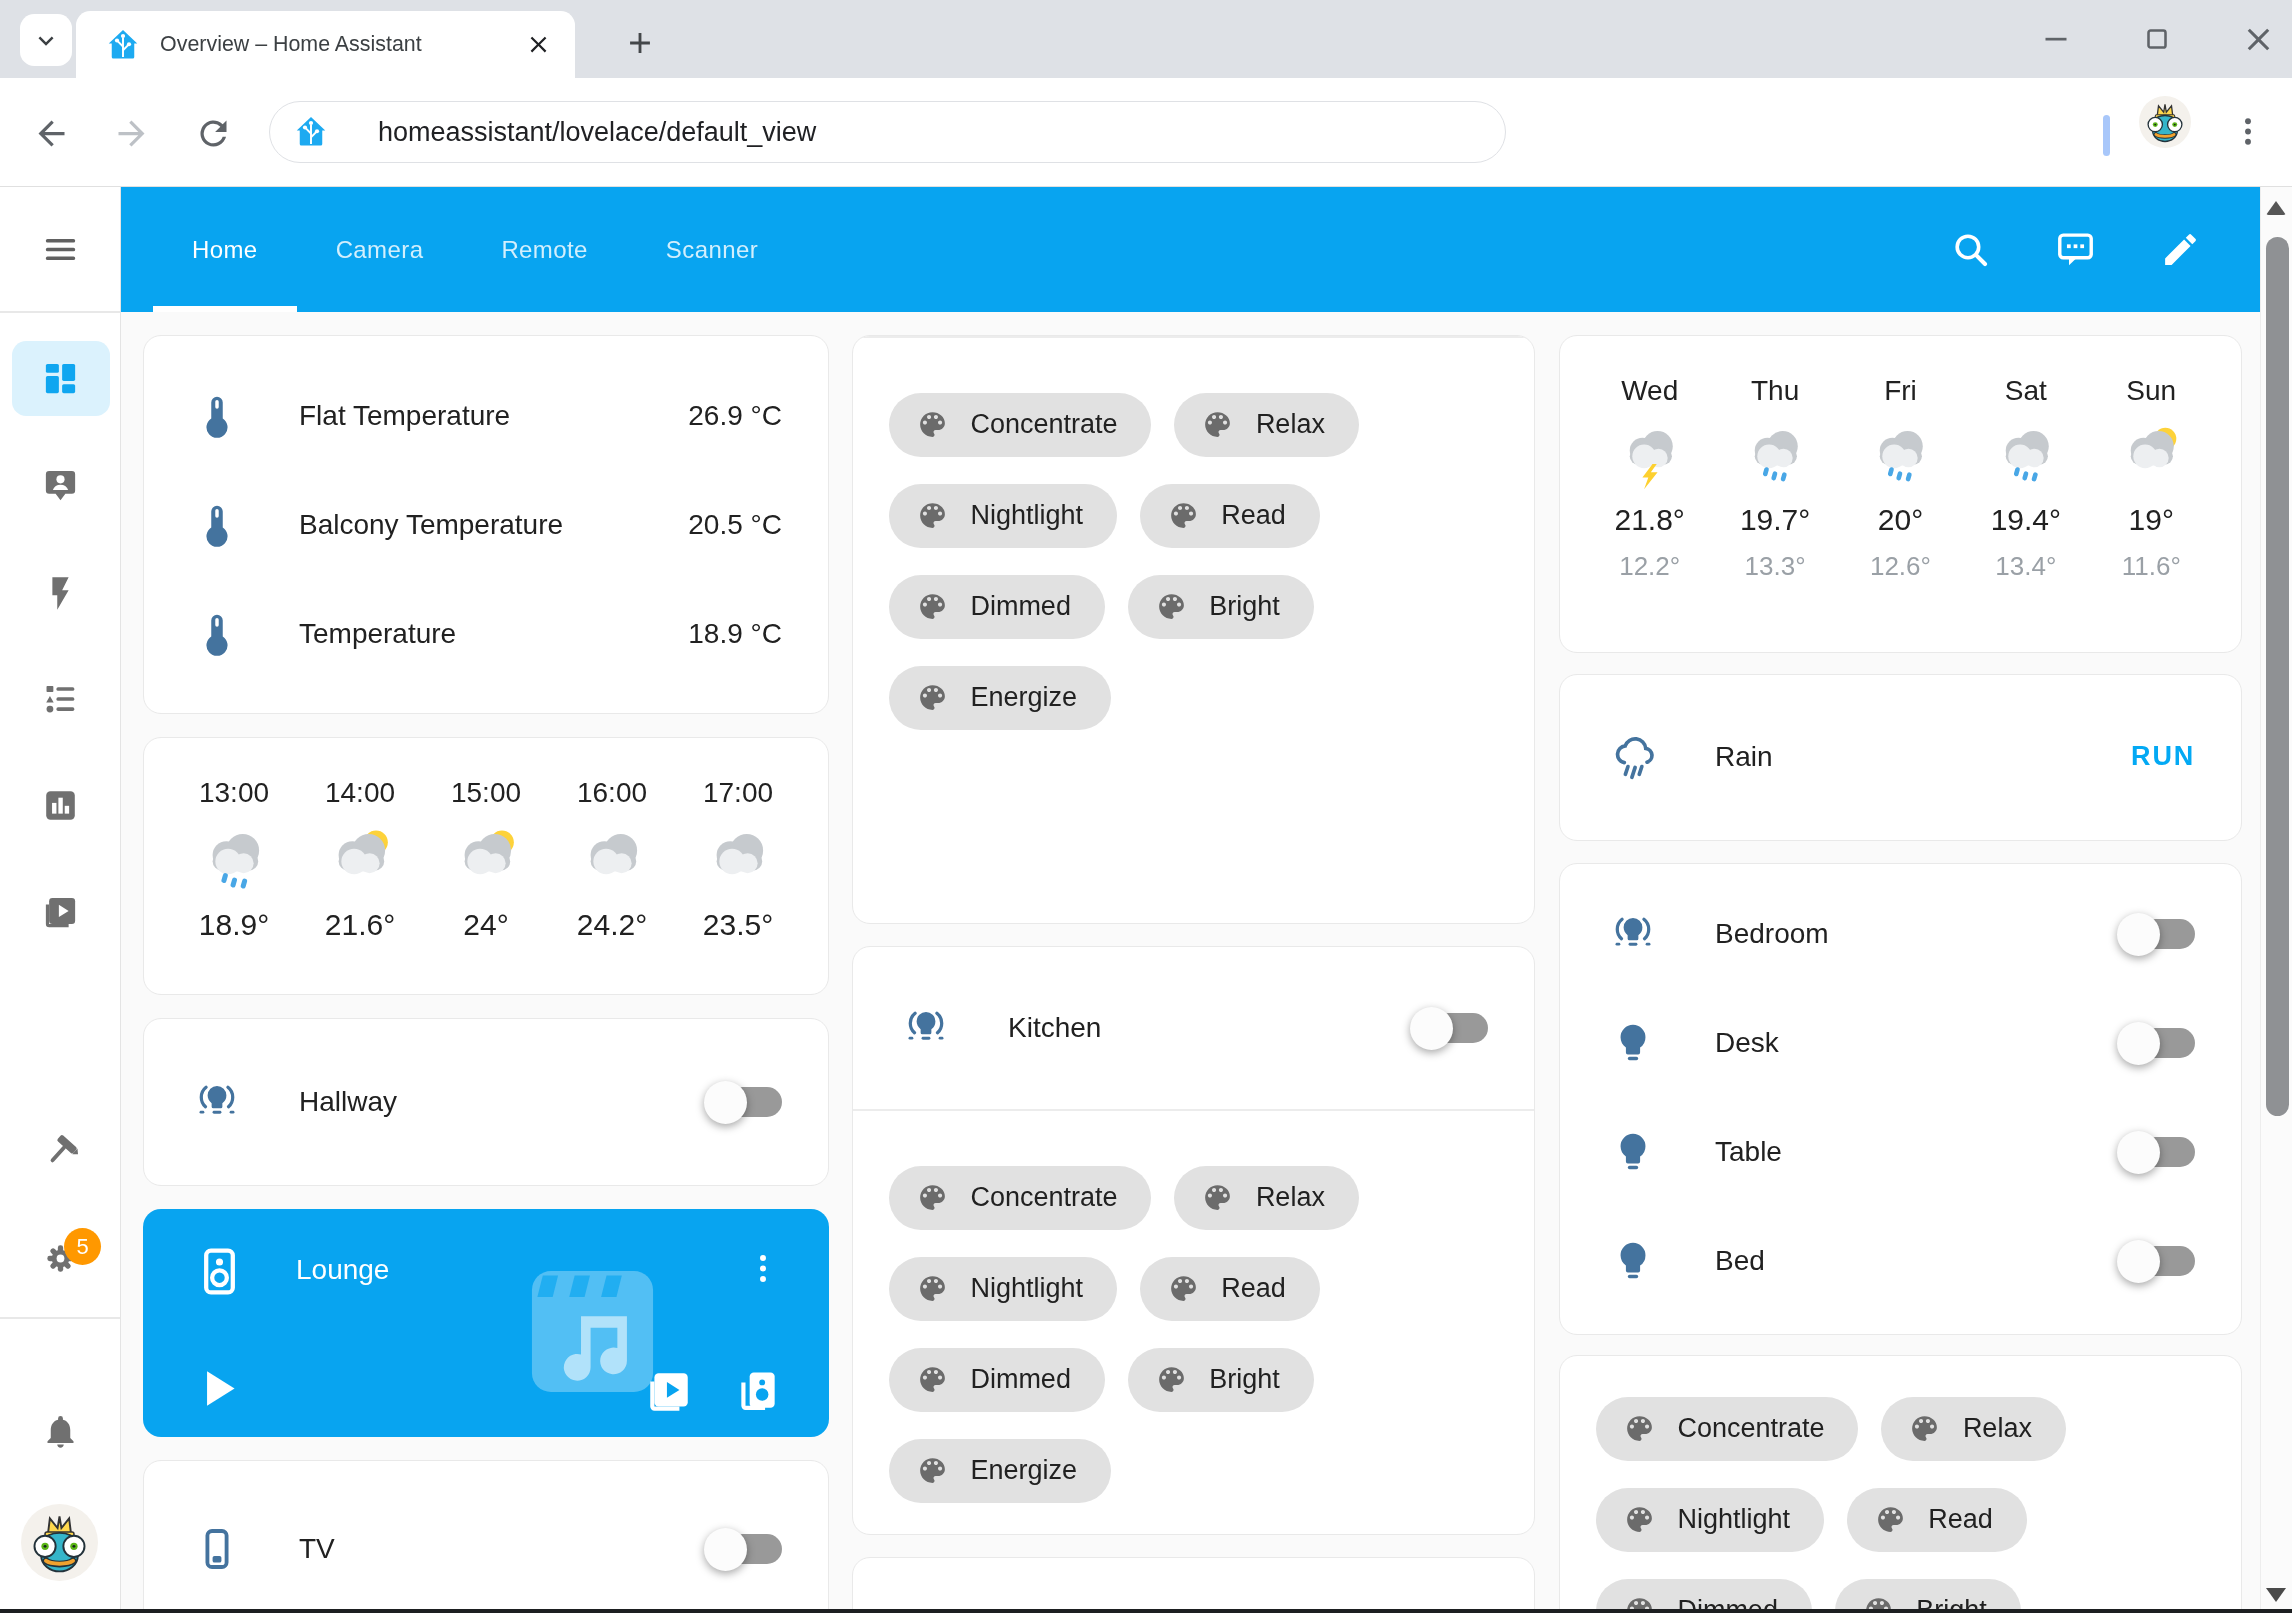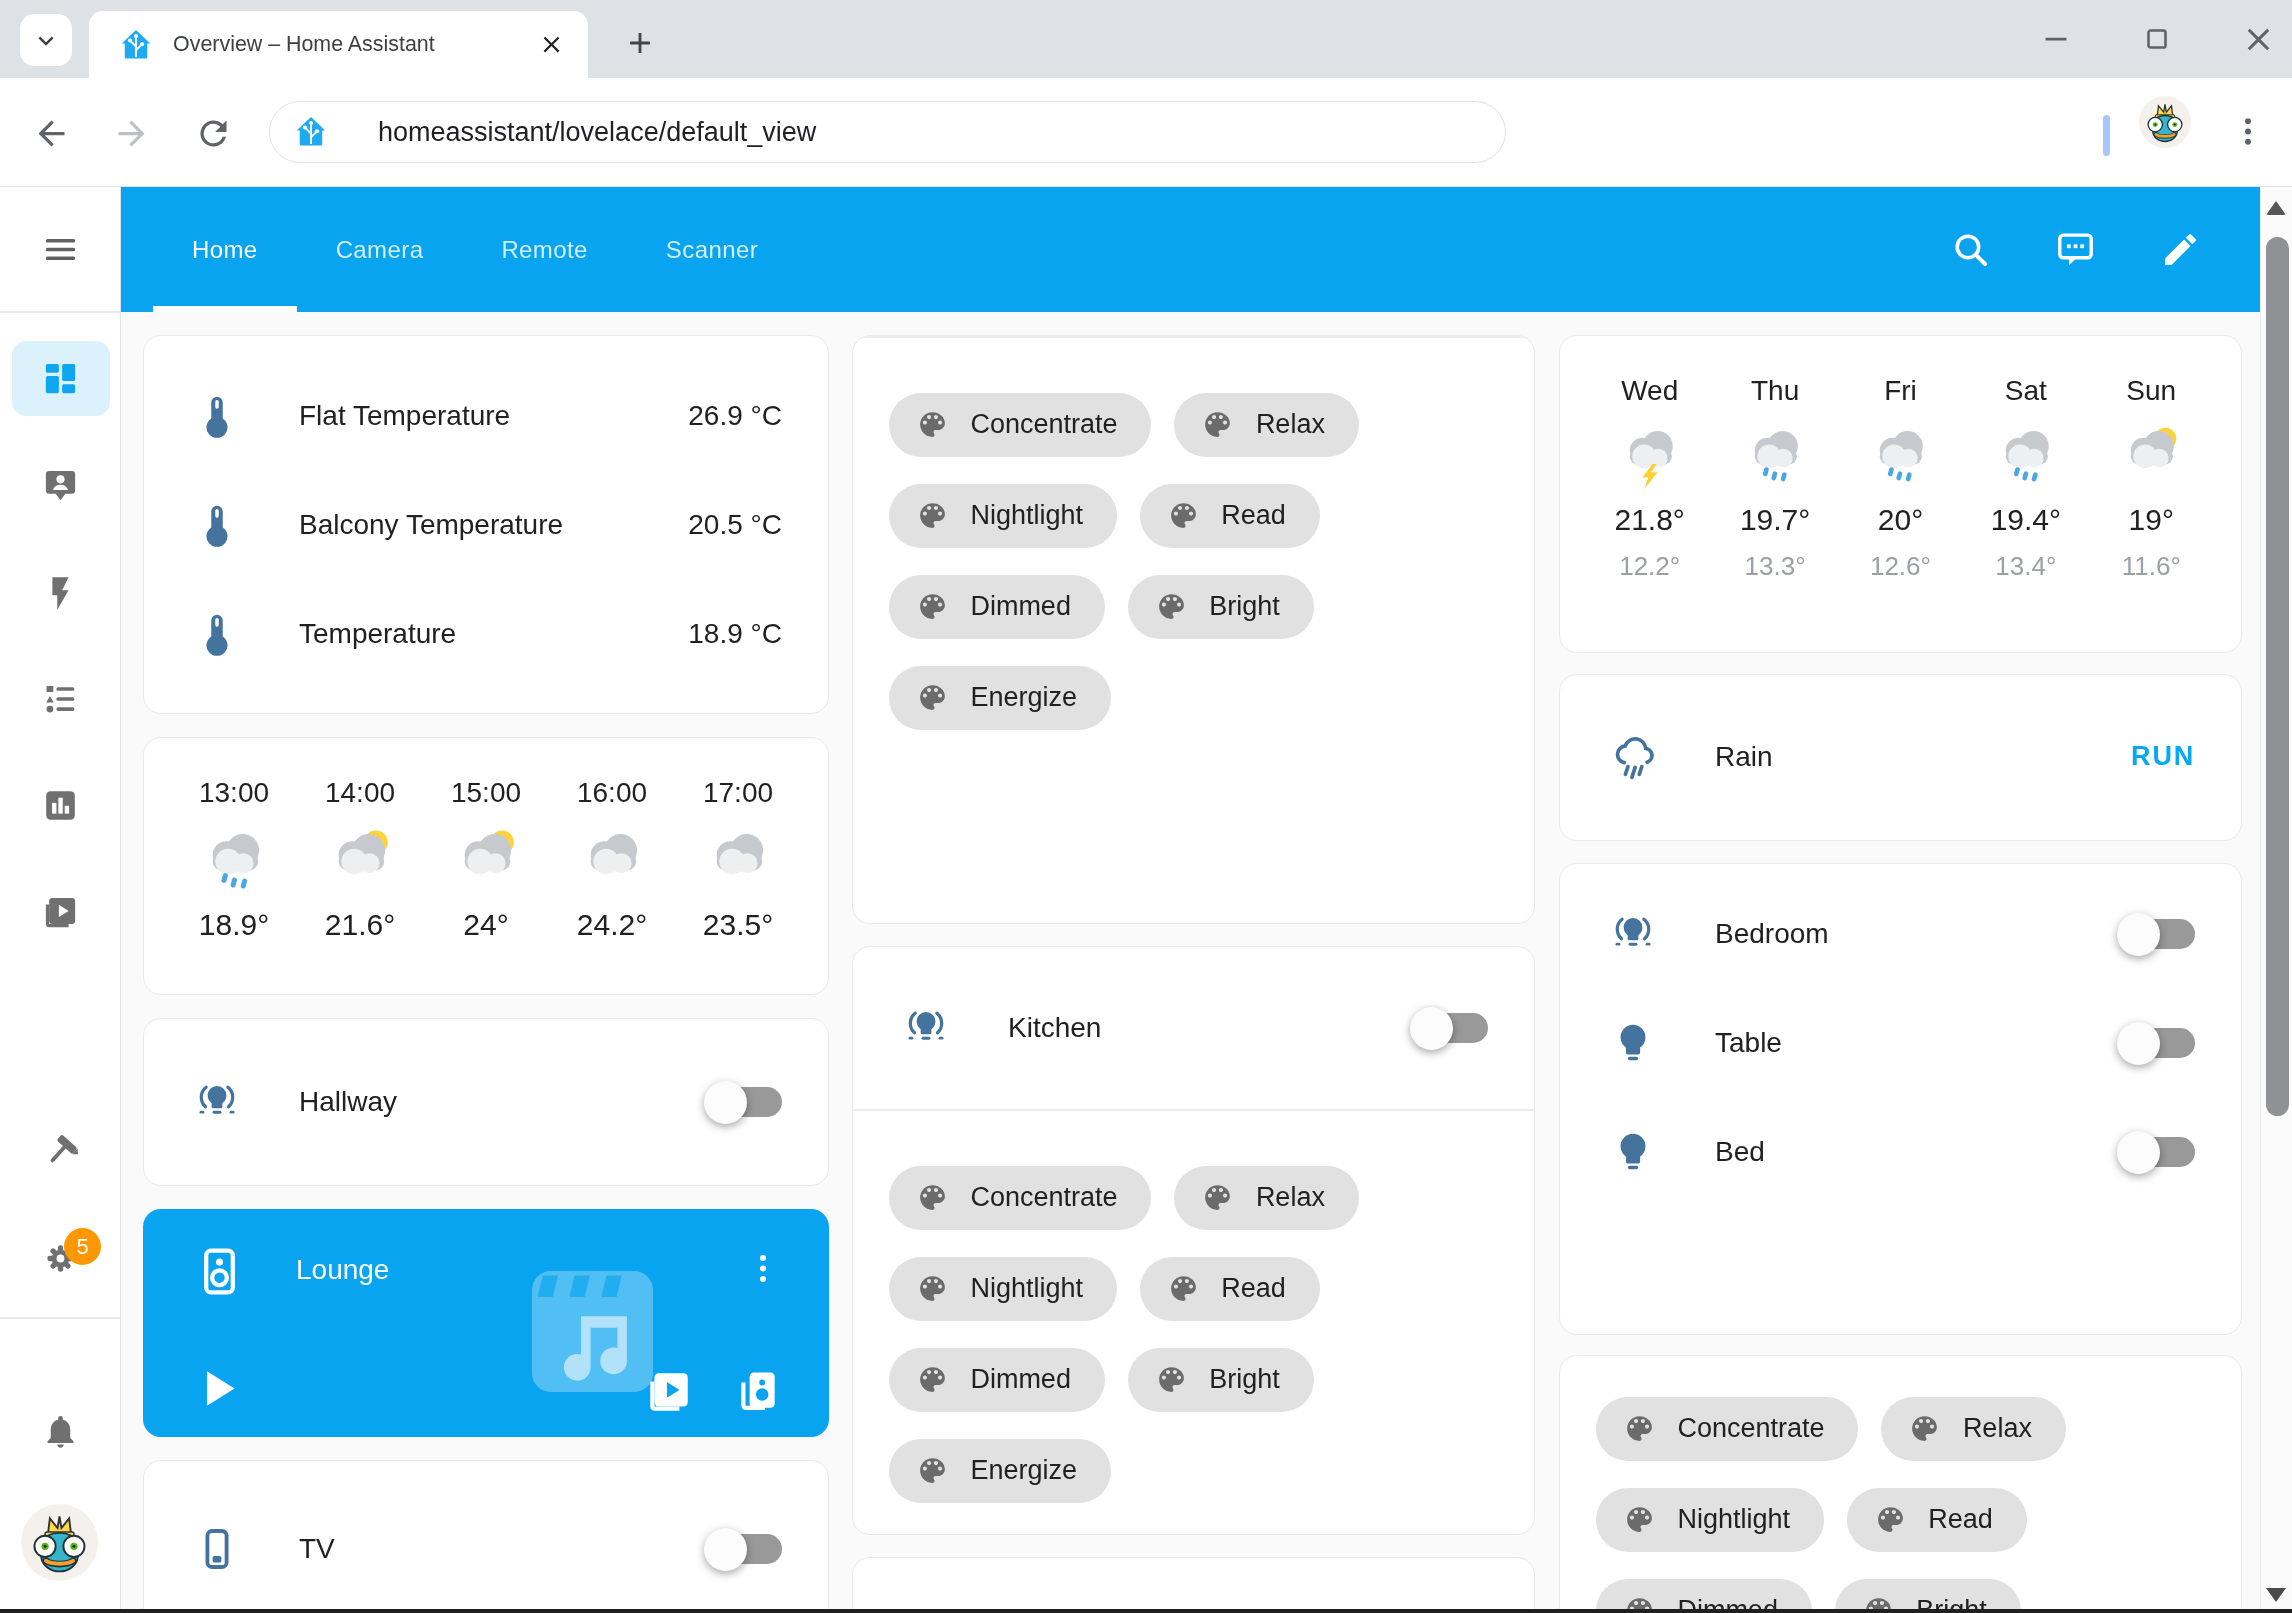--- a/index.html
+++ b/index.html
@@ -4,21 +4,21 @@
 <style>
   * { margin:0; padding:0; box-sizing:border-box; }
   html,body { width:2293px; height:1614px; overflow:hidden; background:#dee1e6;
     font-family:"Liberation Sans", sans-serif; }
   svg { display:block; }
 
   
   .tabstrip { position:absolute; top:0; left:0; right:0; height:78px; background:#dee1e6; }
   .tab-chevron { position:absolute; left:19.6px; top:14.3px; width:52px; height:52px; background:#fff;
     border-radius:14.3px; display:flex; align-items:center; justify-content:center; color:#3c4043; cursor:pointer;}
-  .btab { position:absolute; left:89px; top:10.7px; width:499px; height:68px; background:#fff;
+  .btab { position:absolute; left:76px; top:10.7px; width:499px; height:68px; background:#fff;
     border-radius:14.3px 14.3px 0 0; display:flex; align-items:center; }
   .btab .halogo { width:36px; height:36px; margin-left:28.5px; }
   .btab-title { margin-left:19.6px; font-size:21.4px; color:#3c4043; white-space:nowrap; }
   .tab-close { margin-left:auto; margin-right:23px; color:#202124; cursor:pointer; }
   .newtab-btn { position:absolute; left:617px; top:19.6px; width:46px; height:46px; border-radius:50%;
     display:flex; align-items:center; justify-content:center; color:#44474a; cursor:pointer; }
   .wincontrols { position:absolute; right:7.1px; top:12.5px; display:flex; gap:48px; color:#5f6368; }
   .winbtn { width:53px; height:53px; display:flex; align-items:center; justify-content:center; cursor:pointer; }
 
   .toolbar { position:absolute; top:78px; left:0; right:0; height:109px; background:#fff;
@@ -802,20 +802,30 @@
         <span class="elabel">Bedroom</span>
         <div class="tgl">
             <div class="tgl-track"></div>
             <div class="tgl-thumb"></div>
           </div>
       </div>
       <div class="erow">
         <svg class="eicon" viewBox="0 0 52 52" width="46" height="46">
             <use href="#i-bulb"></use>
           </svg>
+        <span class="elabel">Desk</span>
+        <div class="tgl">
+            <div class="tgl-track"></div>
+            <div class="tgl-thumb"></div>
+          </div>
+      </div>
+      <div class="erow">
+        <svg class="eicon" viewBox="0 0 52 52" width="46" height="46">
+            <use href="#i-bulb"></use>
+          </svg>
         <span class="elabel">Table</span>
         <div class="tgl">
             <div class="tgl-track"></div>
             <div class="tgl-thumb"></div>
           </div>
       </div>
       <div class="erow">
         <svg class="eicon" viewBox="0 0 52 52" width="46" height="46">
             <use href="#i-bulb"></use>
           </svg>

